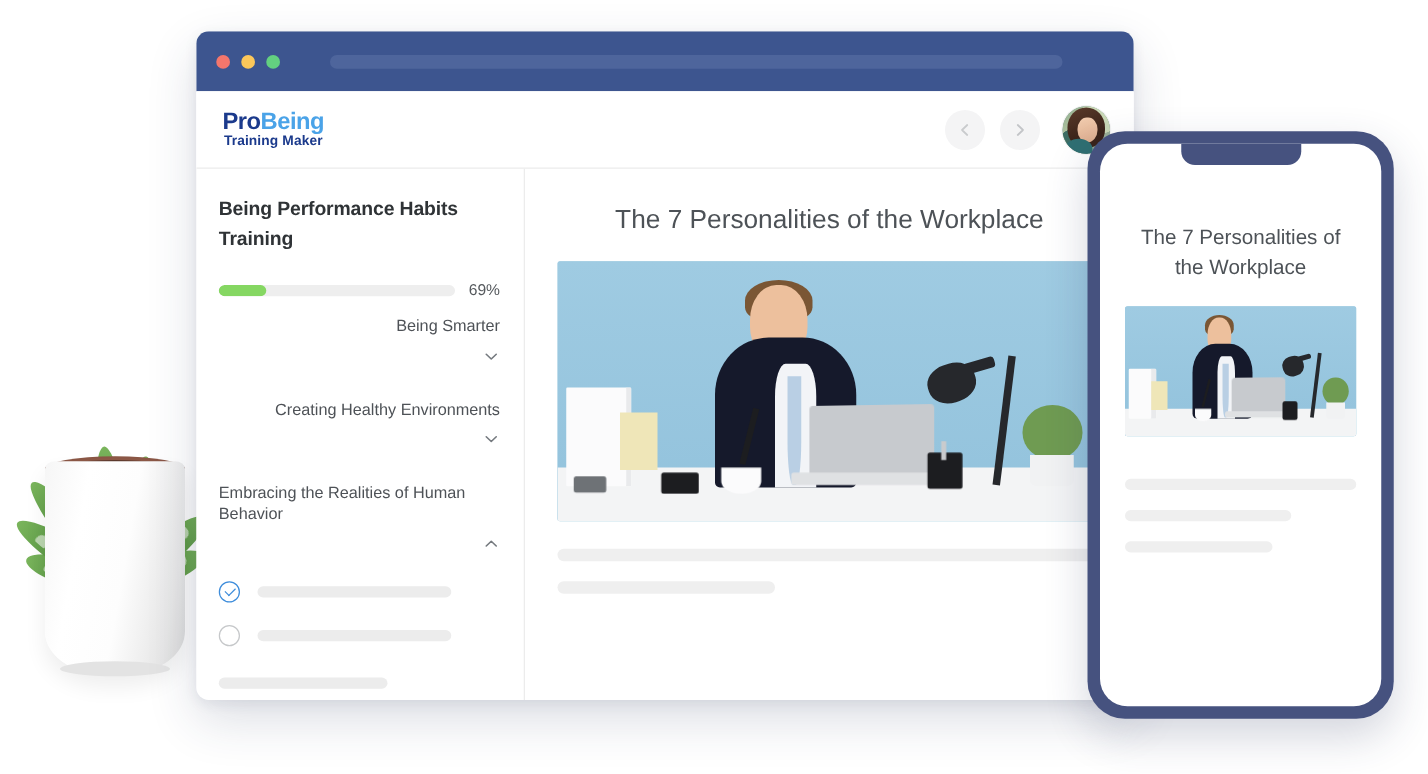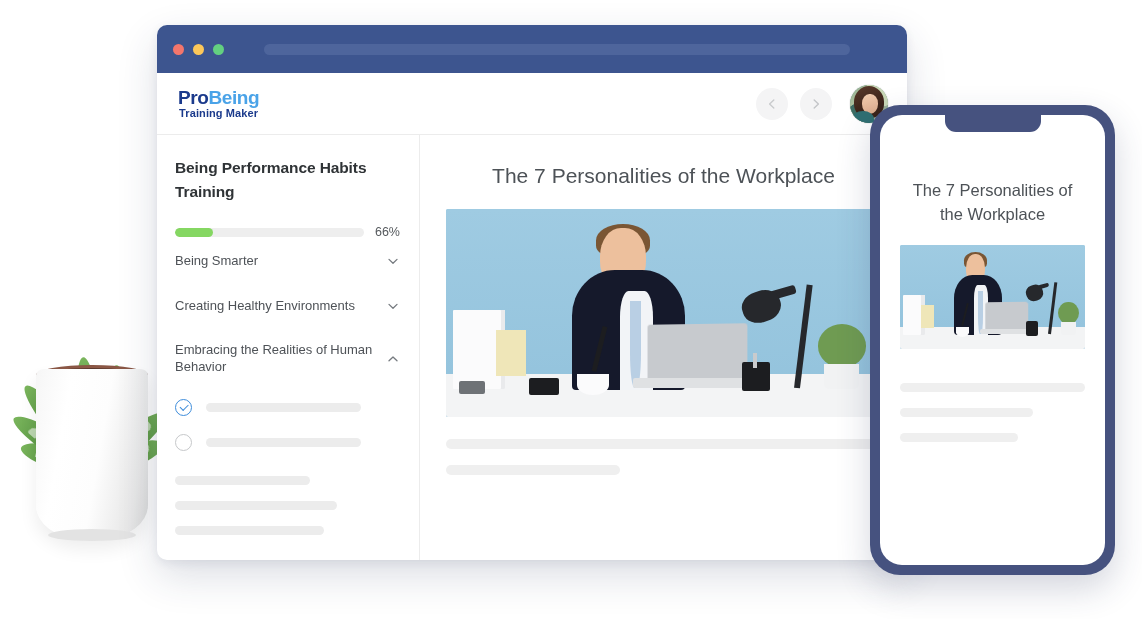--- a/index.html
+++ b/index.html
@@ -207,23 +207,24 @@
     margin-top: 22px;
   }
   .progress-track {
     flex: 1; height: 9px; border-radius: 5px; background: #eeeeee;
     overflow: hidden;
   }
   .progress-fill { height: 100%; border-radius: 5px; background: #85d762; }
   .progress-label { font-size: 12.5px; color: #55595d; }
 
   .chapter {
-    display: flex; align-items: center; gap: 8px;
+    display: flex; align-items: flex-end; gap: 8px;
     padding: 14px 0 14px 0;
     cursor: pointer;
+    flex-direction: column;
   }
   .chapter-label {
     flex: 1;
     font-size: 13px;
     color: #4e5257;
     line-height: 1.28;
   }
   .chev { width: 14px; flex: none; display: block; }
 
   .lesson {
@@ -470,21 +471,21 @@
 
     <div class="workspace">
 
       <aside class="sidebar">
         <div class="course-title">Being Performance Habits Training</div>
 
         <div class="progress-row">
           <div class="progress-track">
             <div class="progress-fill" id="progress-fill" style="width: 20%;"></div>
           </div>
-          <div class="progress-label">66%</div>
+          <div class="progress-label">69%</div>
         </div>
 
         <div class="chapter">
           <span class="chapter-label">Being Smarter</span>
           <svg class="chev" viewBox="0 0 14 14">
             <polyline points="3,5.4 7,9.2 11,5.4" fill="none" stroke="#757a7f" stroke-width="1.3" stroke-linecap="round" stroke-linejoin="round"></polyline>
           </svg>
         </div>
 
         <div class="chapter">

